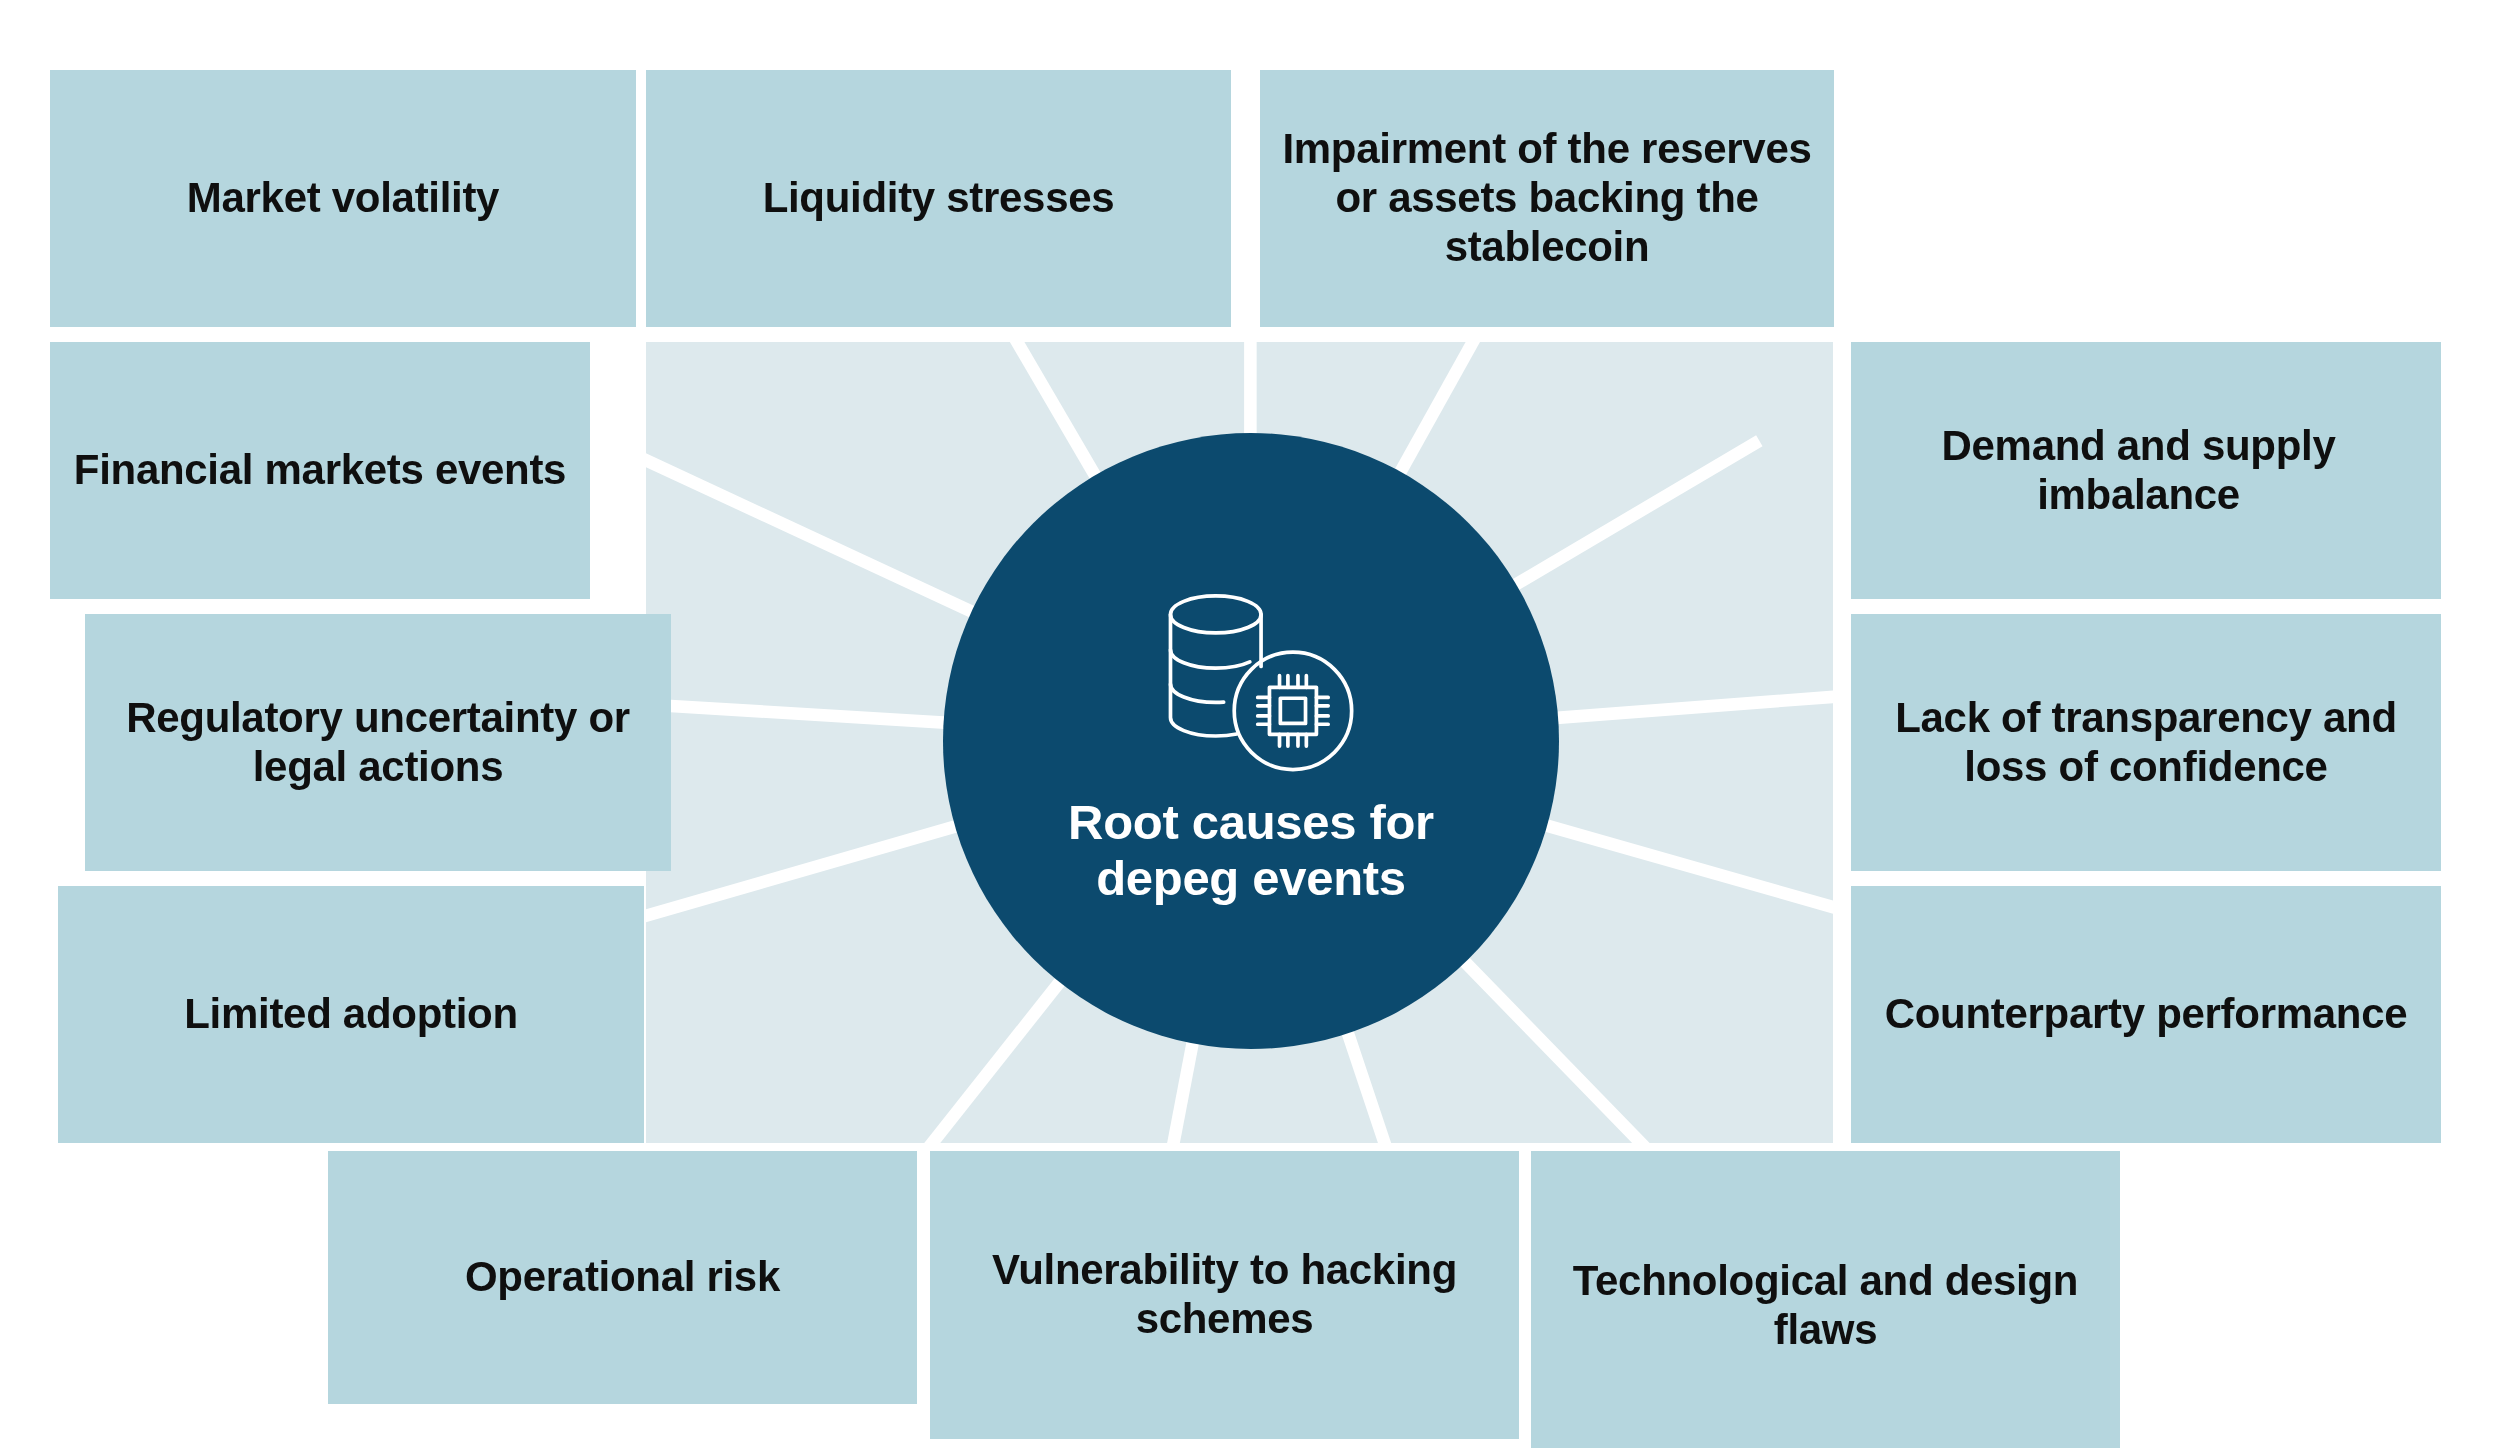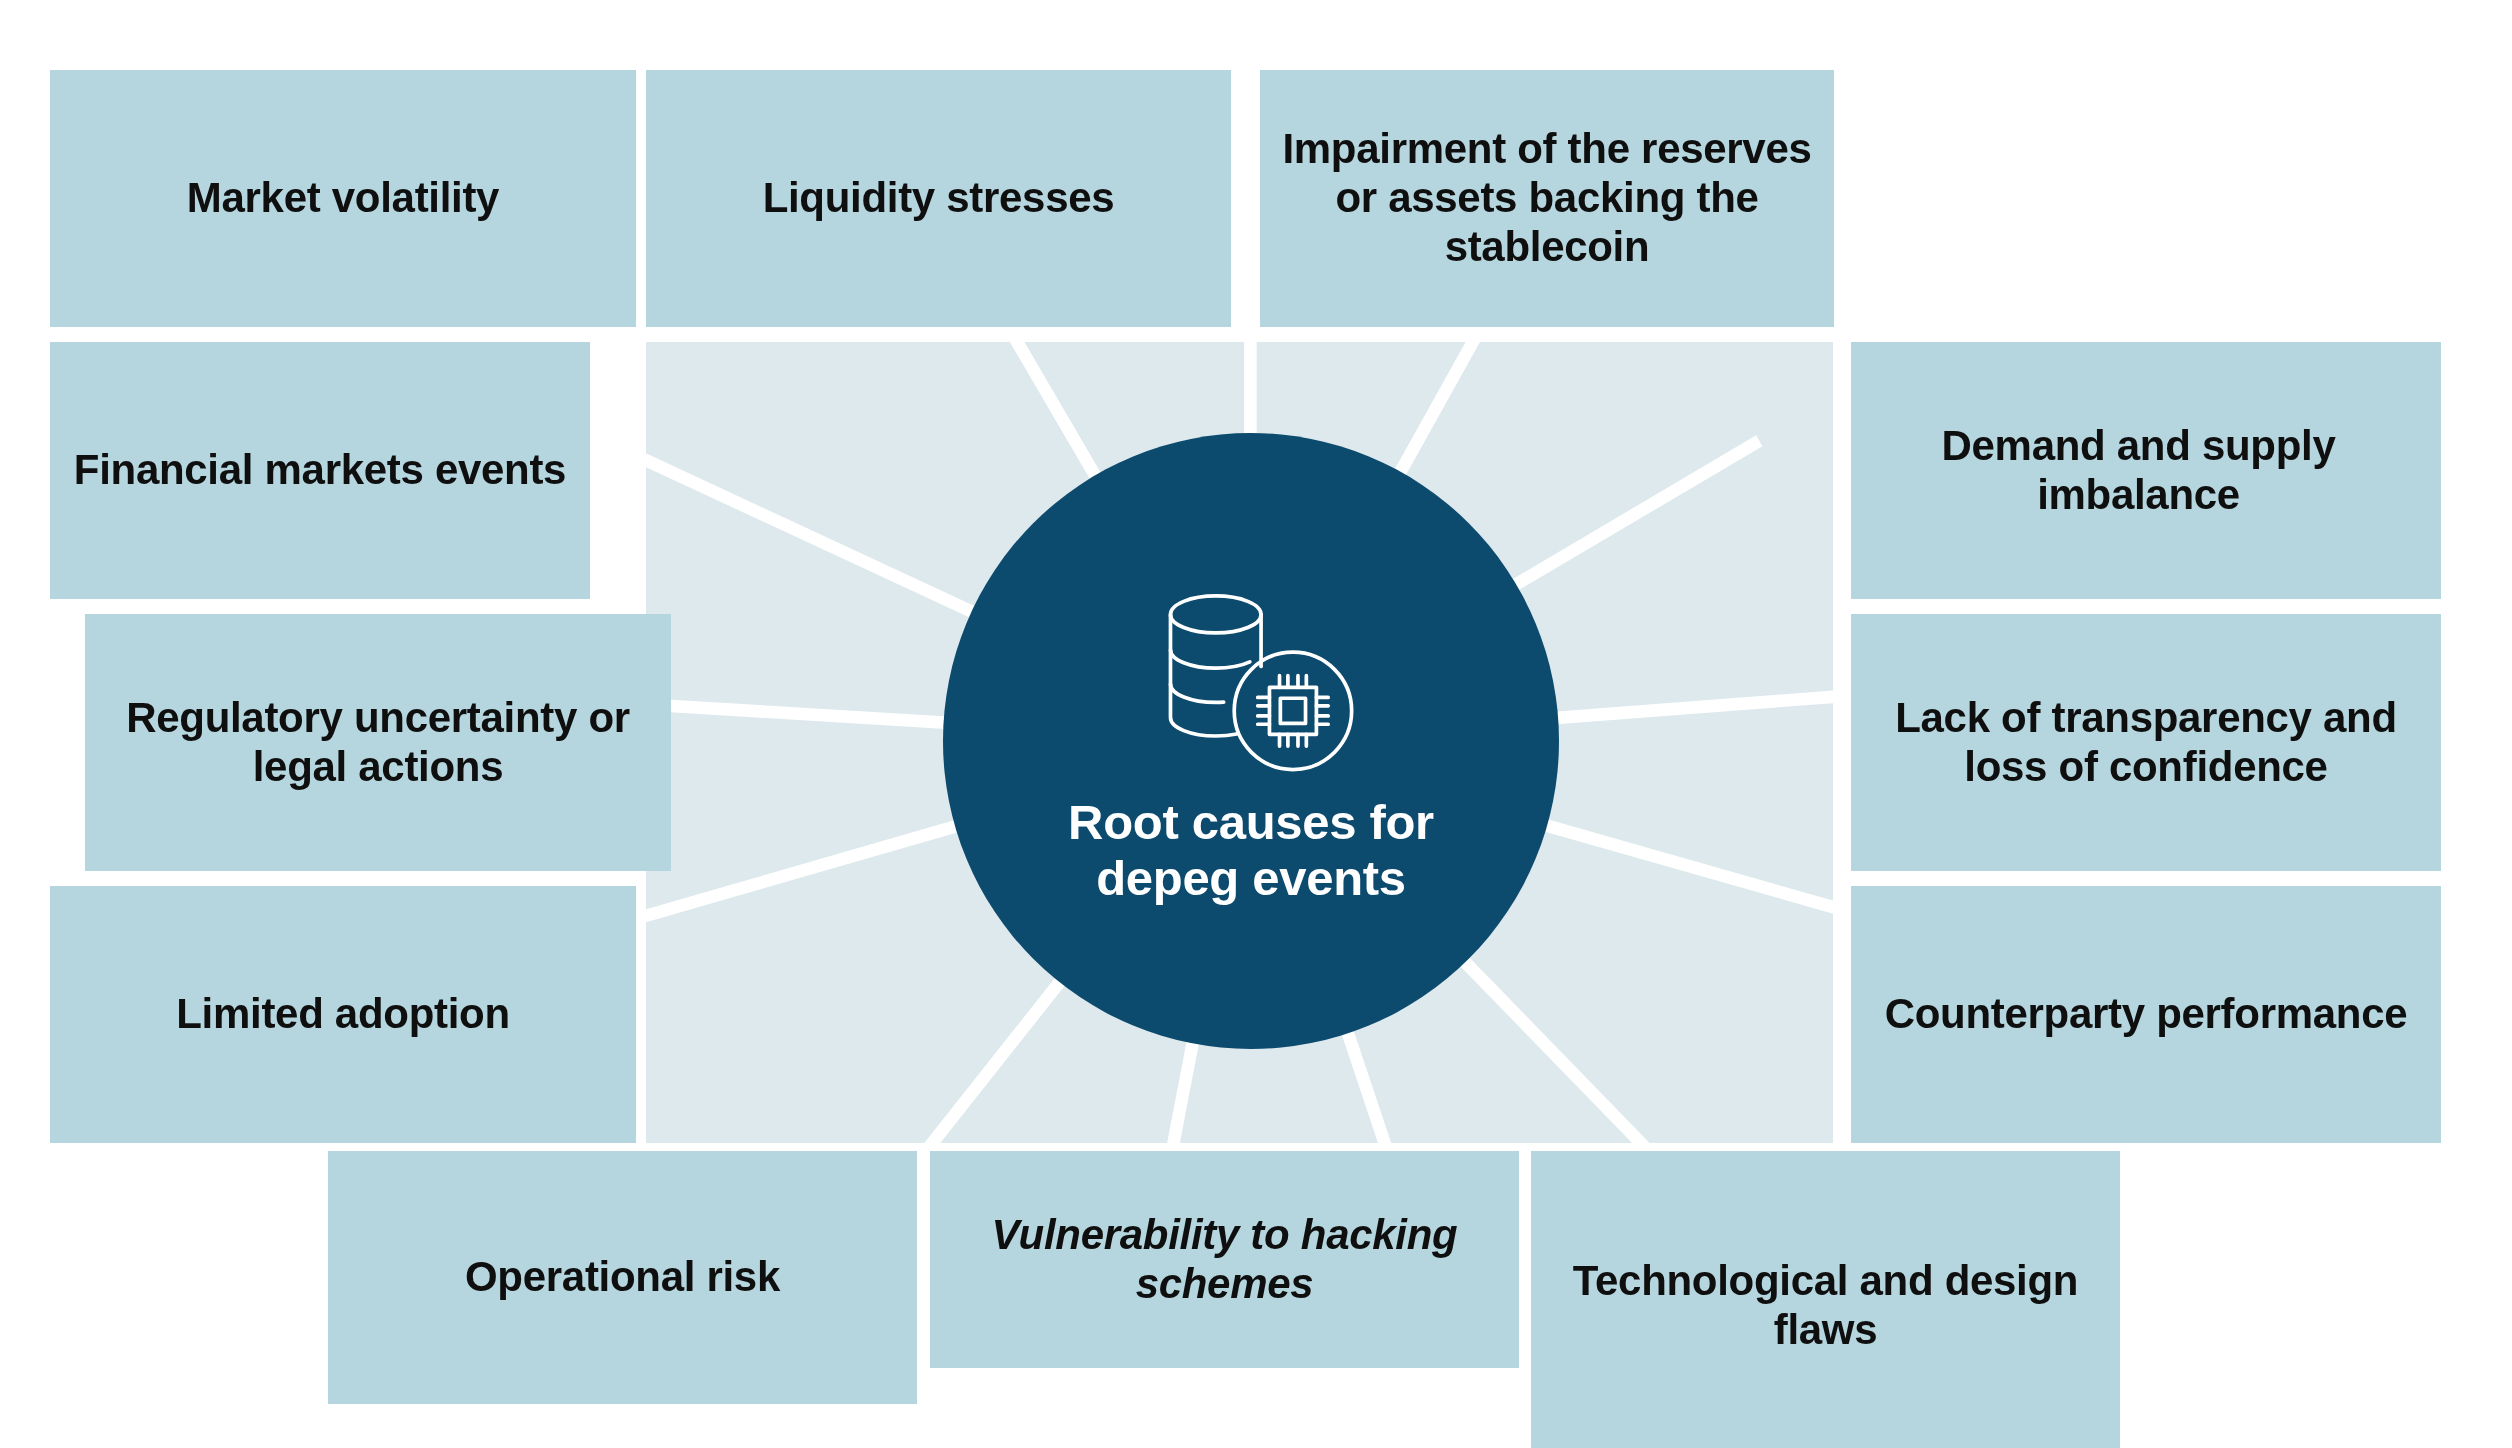--- a/index.html
+++ b/index.html
@@ -131,41 +131,41 @@
 
 
   <div class="box" style="left:50px;top:342px;width:540px;height:257px;">
     <span class="box-label">Financial markets events</span>
   </div>
 
   <div class="box" style="left:50px;top:614px;width:586px;height:257px;margin-left:35px;">
     <span class="box-label">Regulatory uncertainty or legal actions</span>
   </div>
 
-  <div class="box" style="left:50px;top:886px;width:586px;height:257px;">
+  <div class="box" style="left:58px;top:886px;width:586px;height:257px;">
     <span class="box-label">Limited adoption</span>
   </div>
 
   <div class="box" style="left:1851px;top:342px;width:590px;height:257px;padding-left:7px;">
     <span class="box-label">Demand and supply imbalance</span>
   </div>
 
   <div class="box" style="left:1851px;top:614px;width:590px;height:257px;">
     <span class="box-label">Lack of transparency and loss of confidence</span>
   </div>
 
   <div class="box" style="left:1851px;top:886px;width:590px;height:257px;">
     <span class="box-label">Counterparty performance</span>
   </div>
 
   <div class="box" style="left:328px;top:1151px;width:589px;height:253px;">
     <span class="box-label">Operational risk</span>
   </div>
 
-  <div class="box" style="left:930px;top:1151px;width:589px;height:217px;font-style:italic;">
+  <div class="box" style="left:930px;top:1151px;width:589px;height:288px;">
     <span class="box-label">Vulnerability to hacking schemes</span>
   </div>
 
   <div class="box" style="left:1531px;top:1151px;width:589px;height:310px;justify-content:center;">
     <span class="box-label">Technological and design flaws</span>
   </div>
 
 </div>
 
 

